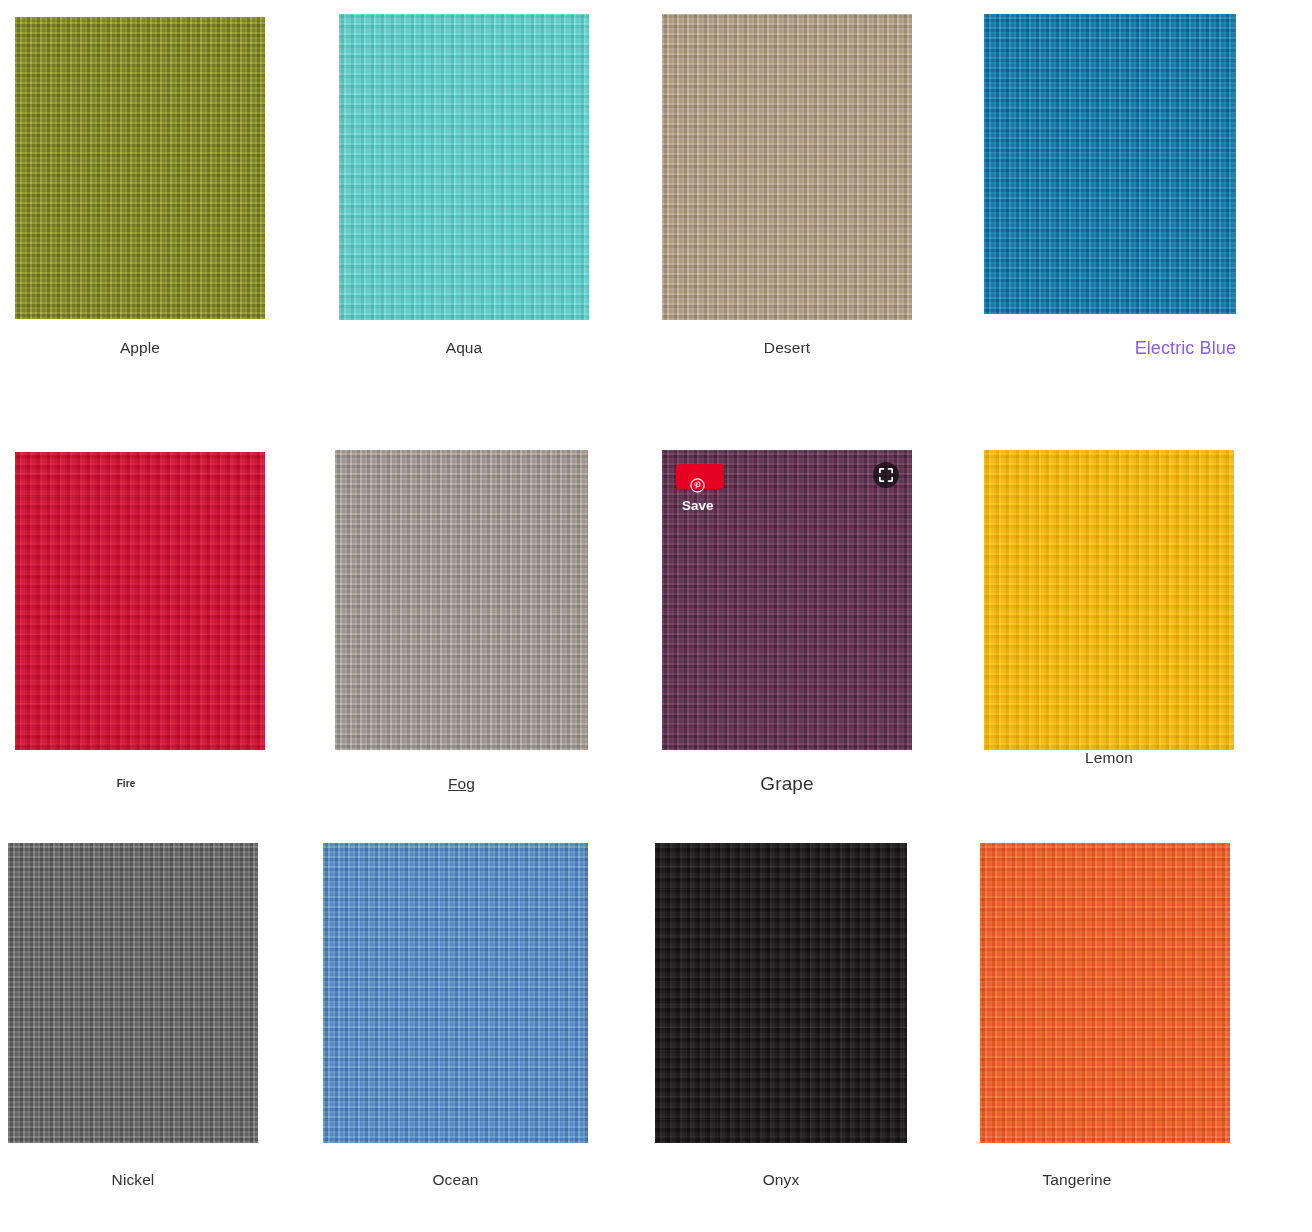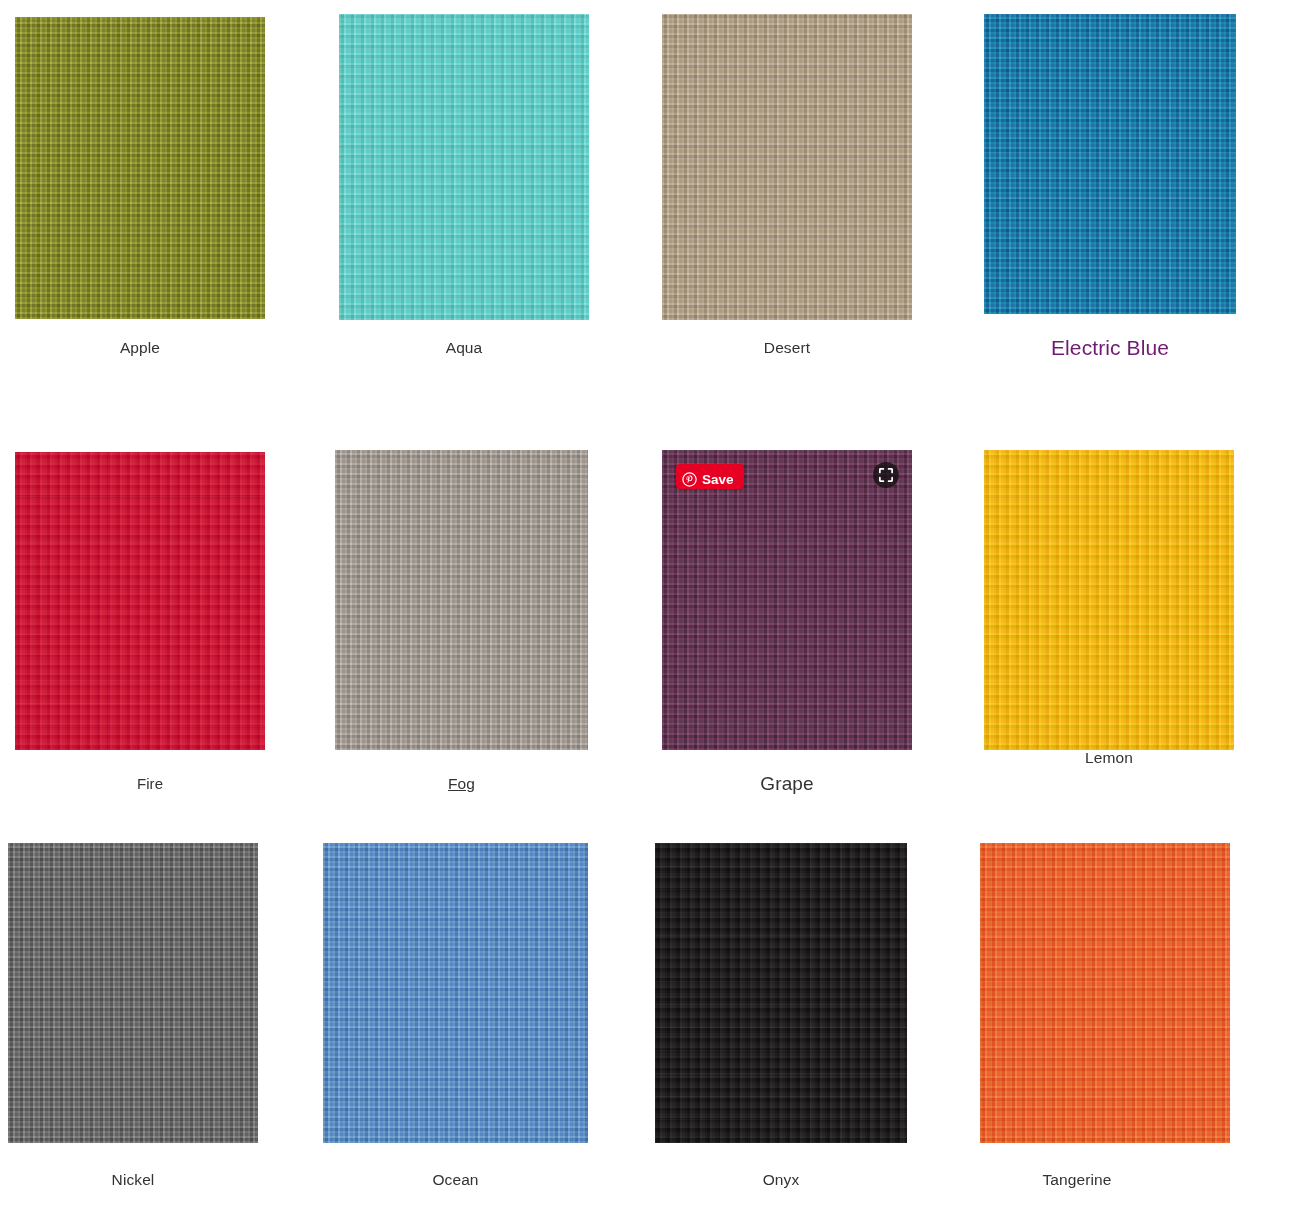--- a/index.html
+++ b/index.html
@@ -104,32 +104,34 @@
     position: absolute;
     inset: 0;
     pointer-events: none;
   }
   .pin-save-button {
     position: absolute;
     top: 14px;
     left: 14px;
     height: 25px;
     display: flex;
+    align-items: center;
     gap: 5px;
-    padding: 8px 10px 0 6px;
+    padding: 14px 10px 0 6px;
     background: #e60023;
     color: #ffffff;
     border: none;
     border-radius: 4px;
     font-family: "Liberation Sans", "DejaVu Sans", sans-serif;
     font-size: 13.5px;
     font-weight: bold;
     cursor: pointer;
     pointer-events: auto;
     box-shadow: 0 1px 2px rgba(0,0,0,0.25);
+    flex-direction: column;
   }
   .pin-save-button .pin-logo {
     display: inline-flex;
     width: 15px;
     height: 15px;
     align-items: center;
     justify-content: center;
   }
   .pin-expand-button {
     position: absolute;
@@ -175,29 +177,29 @@
       </div>
     </div>
     <div class="swatch-label" style="left: 662px; width: 250px; top: 338px; color: rgb(51, 51, 51); font-size: 15.5px;">Desert</div>
     <div class="swatch-cell" style="left: 984px; top: 14px; width: 252px; height: 300px;">
       <div class="swatch-image" style="background-color: rgb(23, 129, 177);">
         <div class="weave"></div>
         <div class="weave2"></div>
         <div class="weave3"></div>
       </div>
     </div>
-    <div class="swatch-label" style="left: 984px; width: 252px; top: 338px; color: #701a75; font-size: 21px;">Electric Blue</div>
+    <div class="swatch-label" style="left: 984px; width: 252px; top: 338px; color: #8b5cf6; font-size: 18px; text-align: right;">Electric Blue</div>
     <div class="swatch-cell" style="left: 15px; top: 452px; width: 250px; height: 298px;">
       <div class="swatch-image" style="background-color: rgb(212, 15, 51);">
         <div class="weave"></div>
         <div class="weave2"></div>
         <div class="weave3"></div>
       </div>
     </div>
-    <div class="swatch-label" style="left: 25px; width: 250px; top: 774px; color: rgb(51, 51, 51); font-size: 15px;">Fire</div>
+    <div class="swatch-label" style="left: 1px; width: 250px; top: 774px; color: rgb(51, 51, 51); font-size: 10px; font-weight: bold;">Fire</div>
     <div class="swatch-cell" style="left: 335px; top: 450px; width: 253px; height: 300px;">
       <div class="swatch-image" style="background-color: rgb(169, 162, 154);">
         <div class="weave"></div>
         <div class="weave2"></div>
         <div class="weave3"></div>
       </div>
     </div>
     <div class="swatch-label" style="left: 335px; width: 253px; top: 774px; color: rgb(51, 51, 51); font-size: 15.5px; text-decoration: underline;">Fog</div>
     <div class="swatch-cell" style="left: 662px; top: 450px; width: 250px; height: 300px;">
       <div class="swatch-image" style="background-color: rgb(103, 52, 85);">

